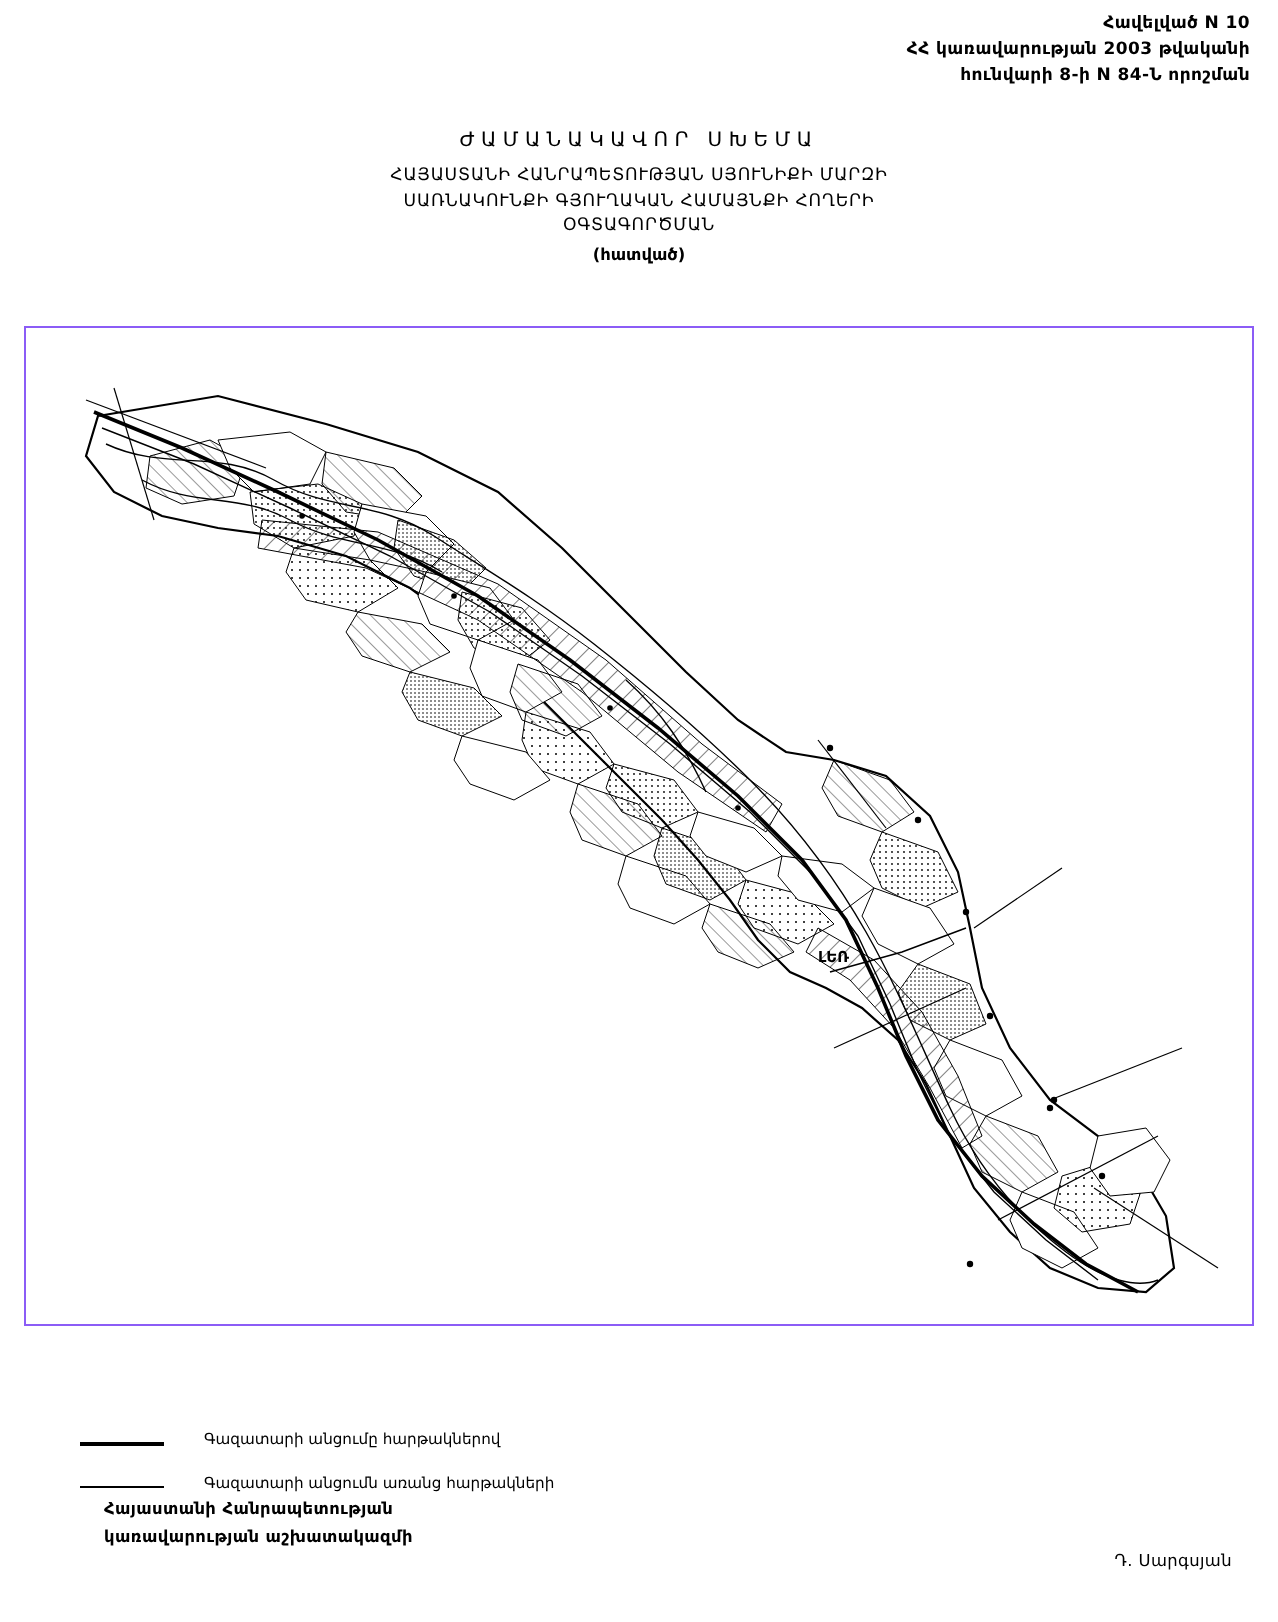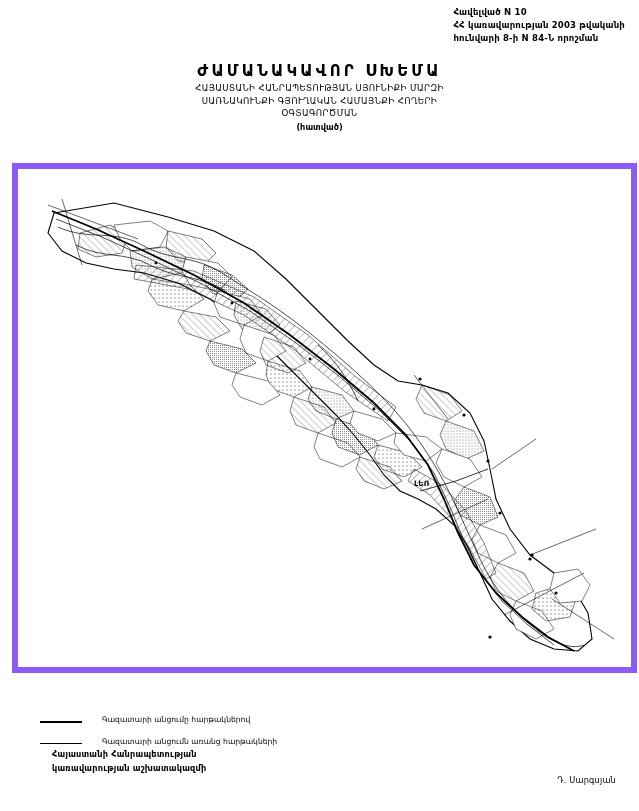--- a/index.html
+++ b/index.html
@@ -20,38 +20,39 @@
     left: 0; top: 0;
     width: 639px;
     height: 811px;
   }
 
   
   .doc-ref {
     position: absolute;
     right: 14px;
     top: 6px;
+    text-align: right;
     font-size: 8.5px;
     font-weight: bold;
     line-height: 13px;
     letter-spacing: 0.2px;
   }
   .doc-ref div { white-space: nowrap; }
 
   
   .title-block {
     position: absolute;
     left: 0;
     top: 64px;
     width: 639px;
     text-align: center;
   }
   .title-main {
-    font-size: 15px;
-    font-weight: bold;
+    font-size: 10px;
+    font-weight: normal;
     letter-spacing: 3.2px;
     line-height: 14px;
     margin-bottom: 4px;
   }
   .title-sub {
     font-size: 8.6px;
     font-weight: normal;
     line-height: 12.5px;
     letter-spacing: 0.4px;
   }
@@ -62,21 +63,21 @@
     margin-top: 1px;
   }
 
   
   .map-frame {
     position: absolute;
     left: 12px;
     top: 163px;
     width: 613px;
     height: 498px;
-    border: 6px solid #8b5cf6;
+    border: 1px solid #8b5cf6;
     background: #fff;
     overflow: hidden;
   }
   .map-frame svg { display: block; }
 
   
   .legend {
     position: absolute;
     left: 40px;
     top: 678px;

